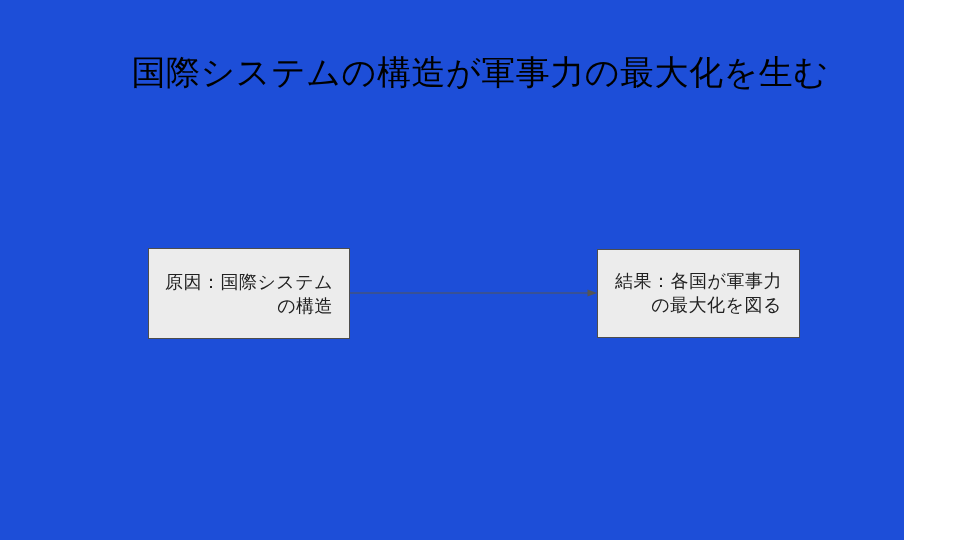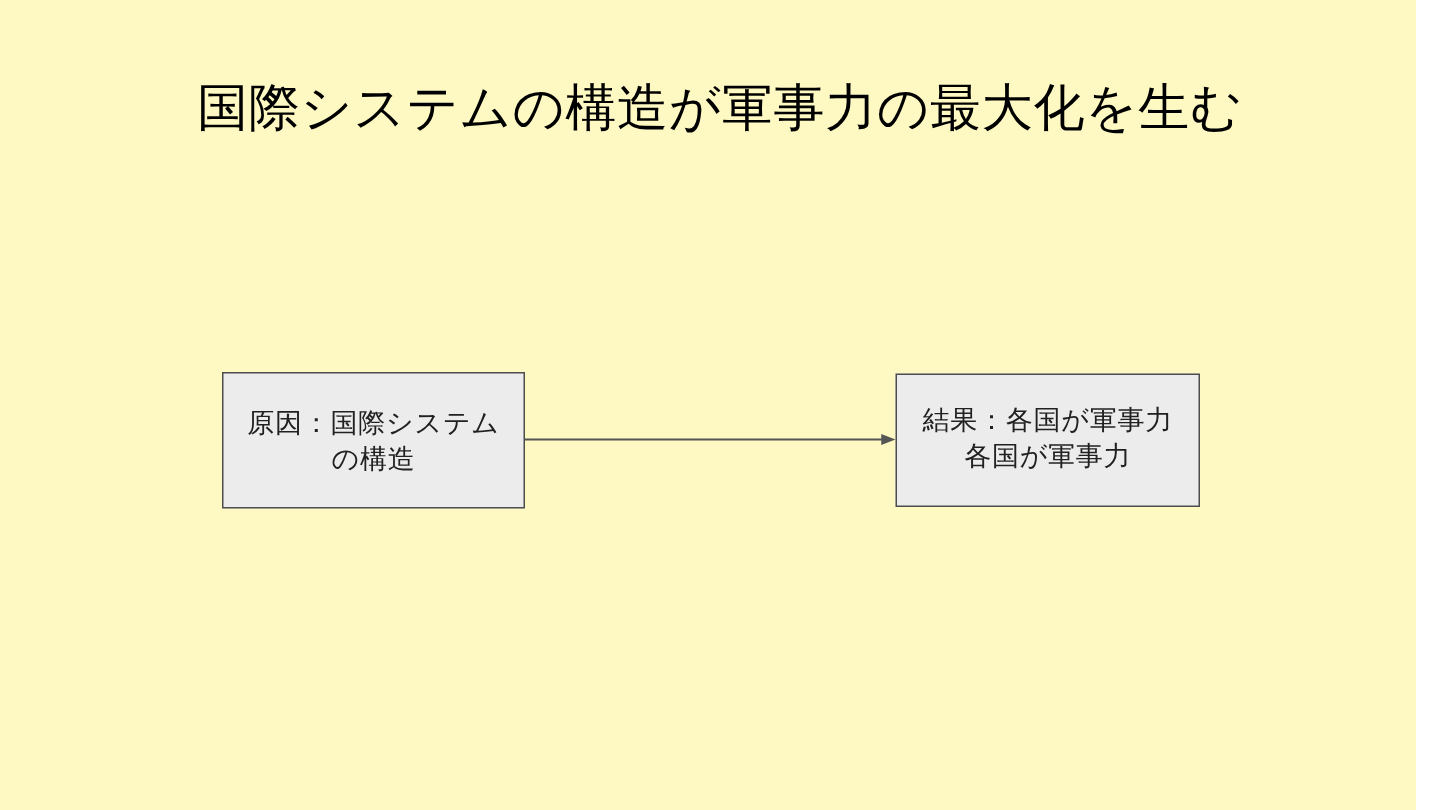--- a/index.html
+++ b/index.html
@@ -4,24 +4,23 @@
 <style>
   html, body {
     margin: 0;
     padding: 0;
     background: #ffffff;
   }
   .slide {
     position: relative;
     width: 904px;
     height: 540px;
-    background: #fef9c3;
+    background: #1d4ed8;
     overflow: hidden;
     font-family: "Liberation Sans", "DejaVu Sans", sans-serif;
-    padding-left: 40px;
   }
   .slide-title {
     position: absolute;
     top: 52px;
     left: 0;
     width: 960px;
     margin: 0;
     text-align: center;
     font-size: 34px;
     line-height: 41px;
@@ -30,21 +29,21 @@
     color: #000000;
   }
   .box {
     position: absolute;
     box-sizing: border-box;
     background: #ececec;
     border: 1px solid #4d4d4d;
     display: flex;
     align-items: center;
     justify-content: center;
-    text-align: center;
+    text-align: right;
   }
   .box-cause {
     left: 148px;
     top: 248px;
     width: 202px;
     height: 91px;
   }
   .box-effect {
     left: 597px;
     top: 249px;
@@ -82,17 +81,17 @@
   </div>
 
   <svg class="connector" viewBox="0 0 247 12" xmlns="http://www.w3.org/2000/svg" aria-hidden="true">
     <line x1="0" y1="6" x2="238" y2="6" stroke="#555555" stroke-width="1.2"></line>
     <path d="M247,6 L237.5,2.4 L237.5,9.6 Z" fill="#555555"></path>
   </svg>
 
   <div class="box box-effect">
     <div class="box-text">
       <span>結果：各国が軍事力</span><br>
-      <span>各国が軍事力</span>
+      <span>の最大化を図る</span>
     </div>
   </div>
 
 </div>
 
 </body></html>

